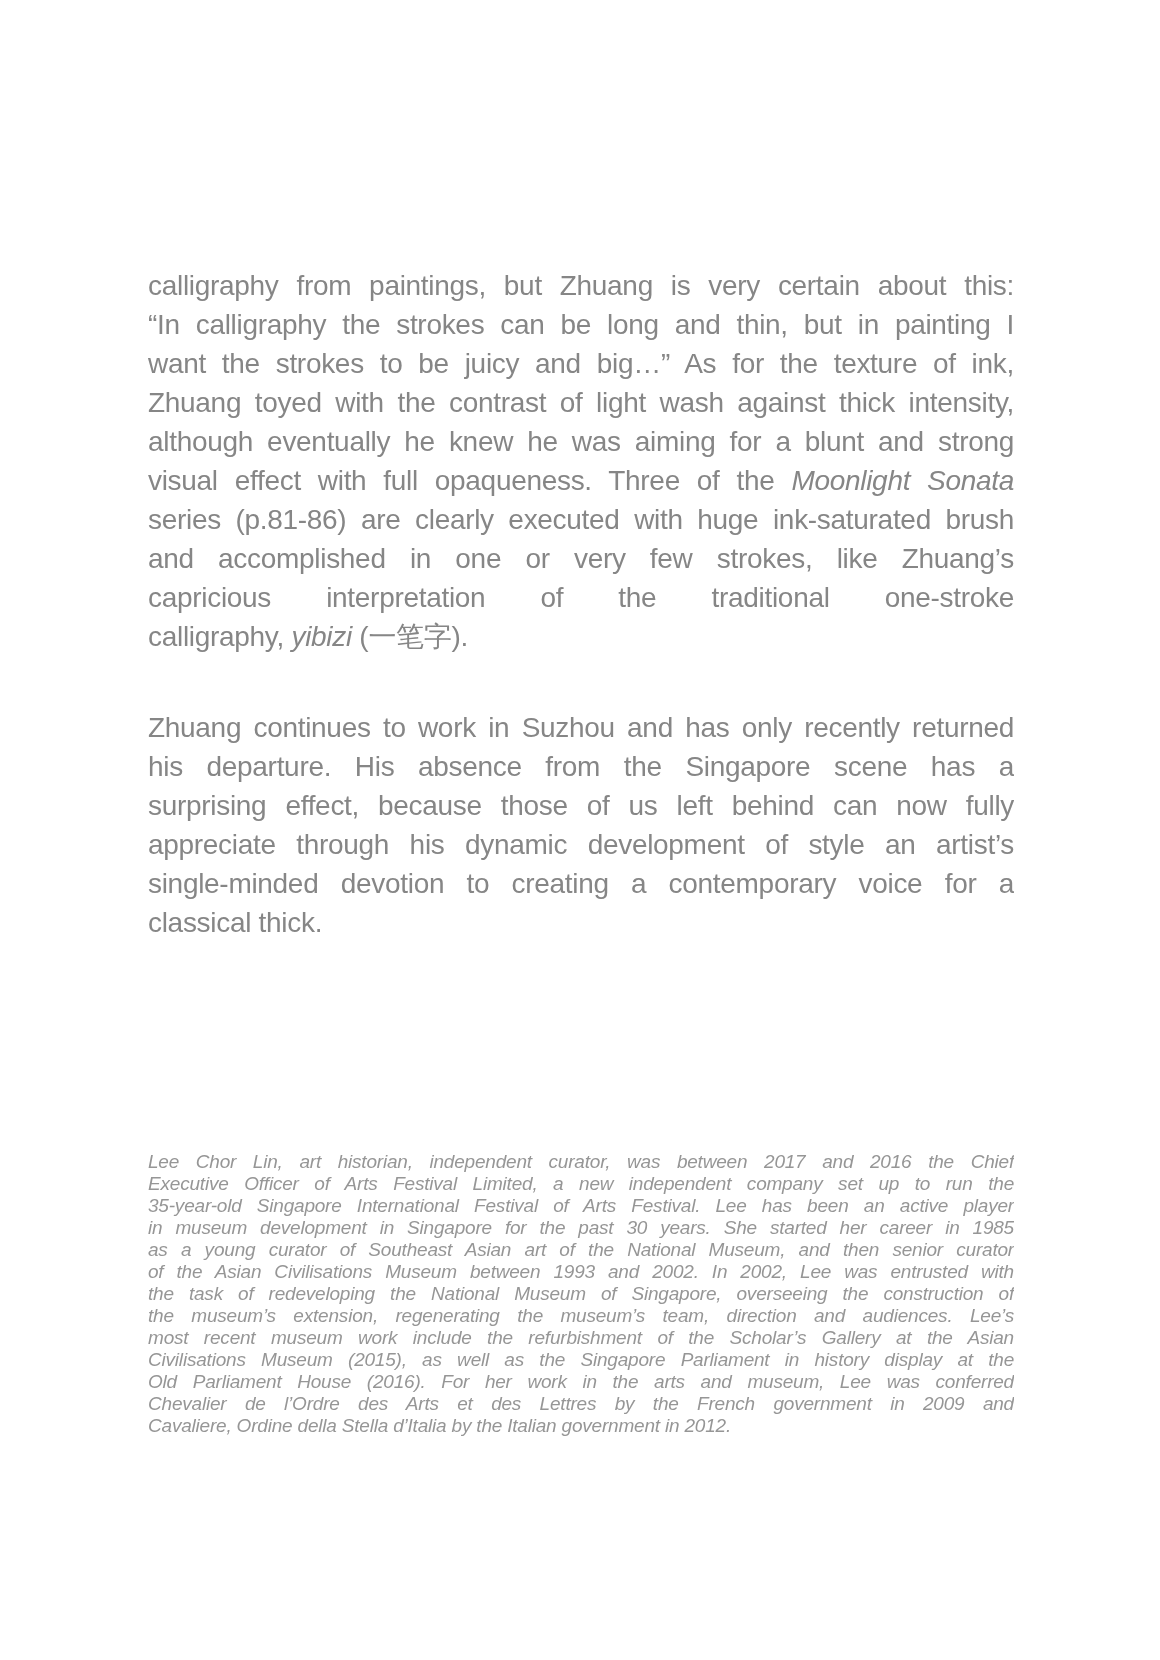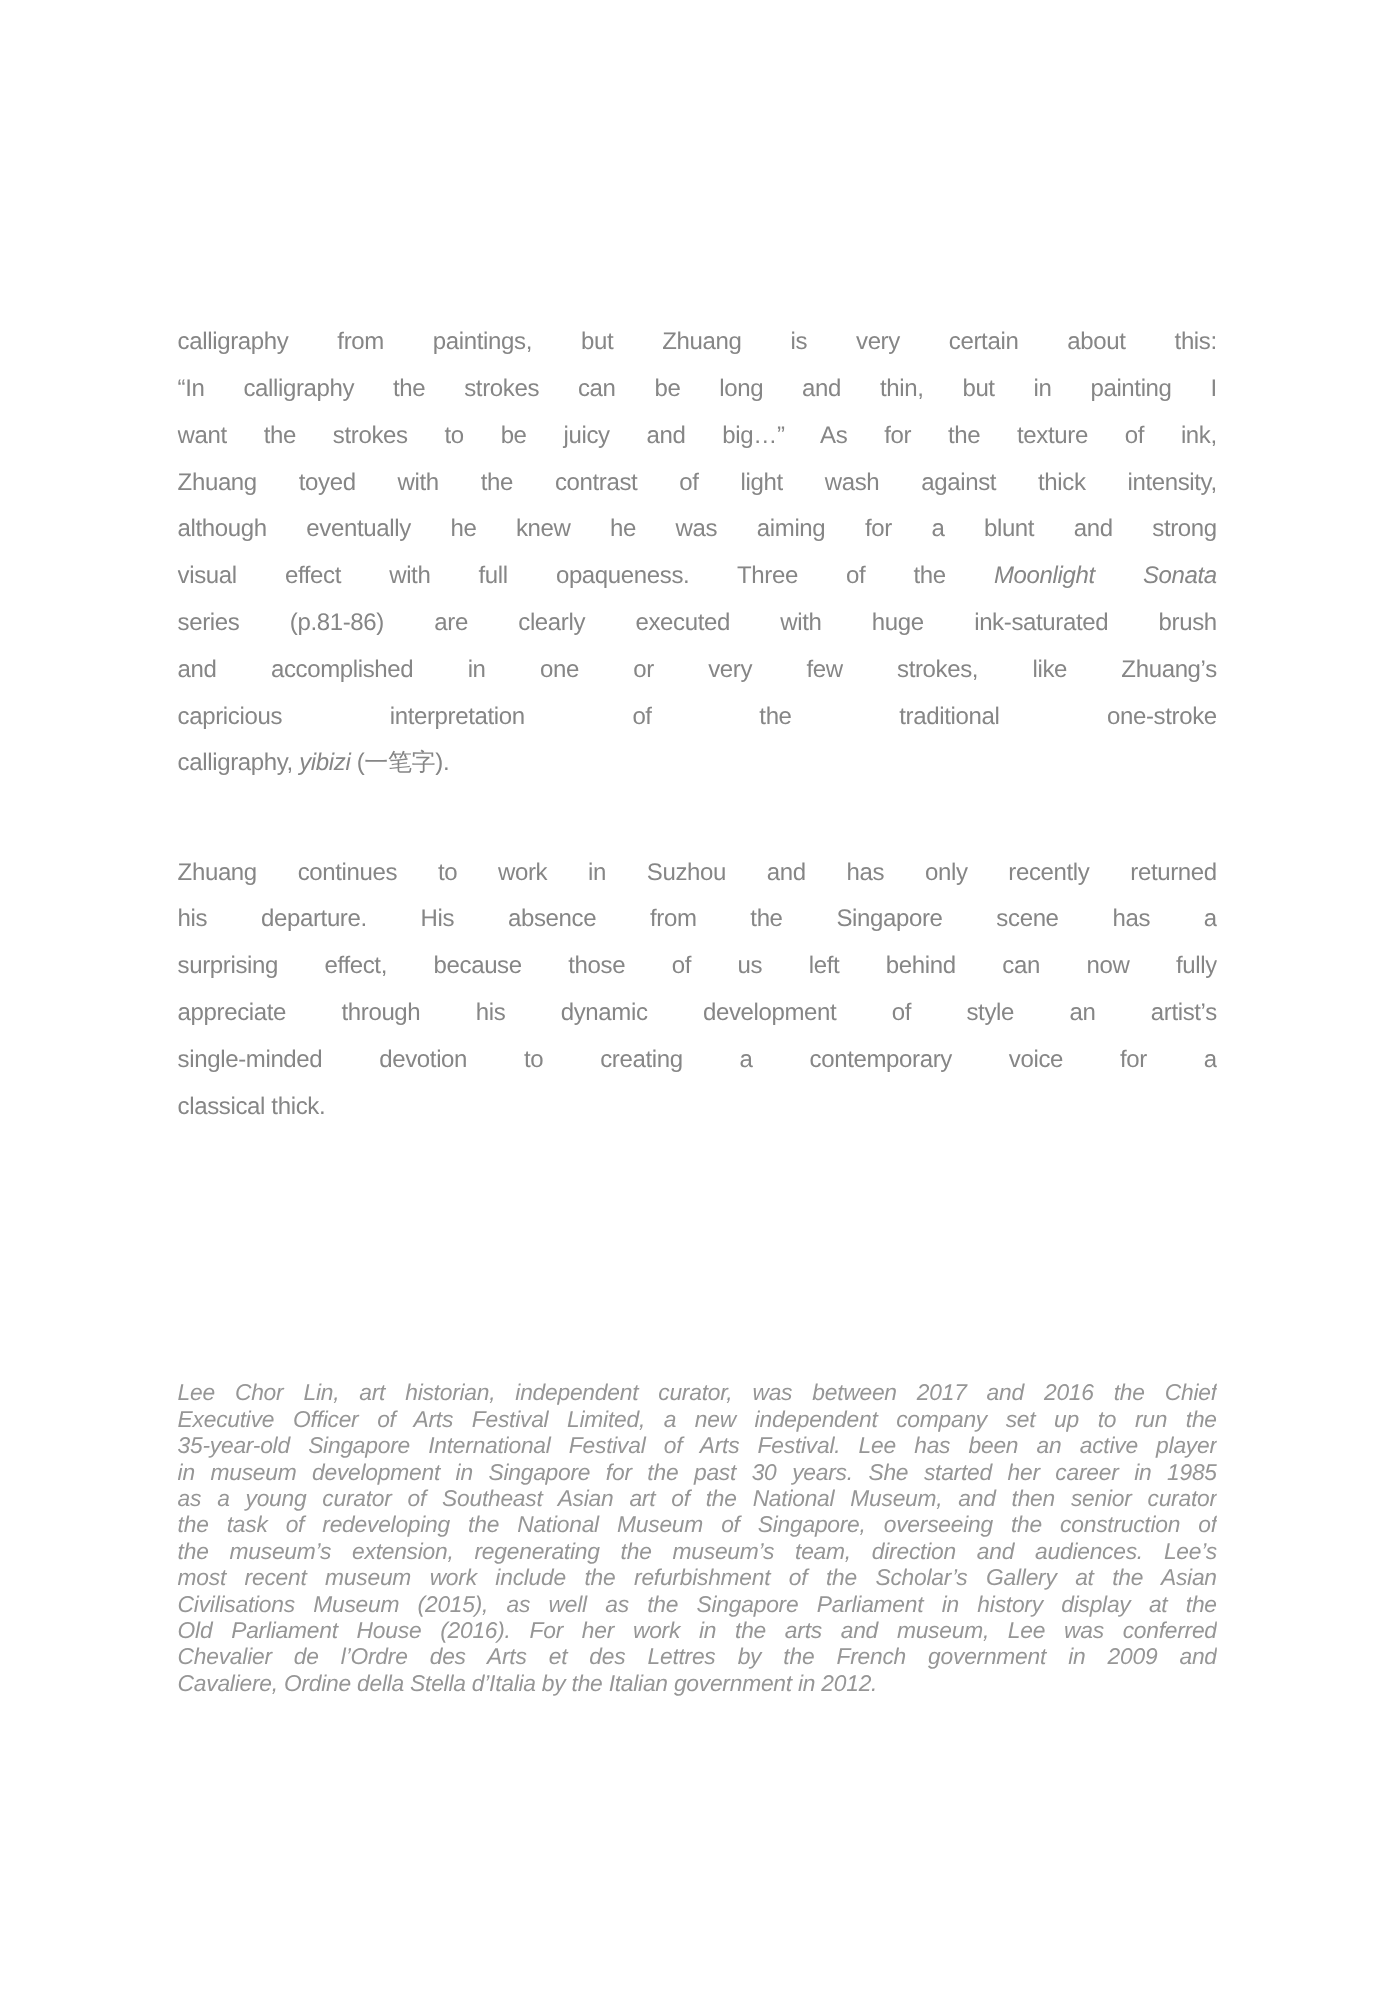--- a/index.html
+++ b/index.html
@@ -15,21 +15,21 @@
     overflow: hidden;
     font-family: "Liberation Sans", "DejaVu Sans", sans-serif;
   }
   .column {
     position: absolute;
     left: 148px;
     top: 266px;
     width: 866px;
   }
   .body-par {
-    font-size: 20px;
+    font-size: 28px;
     line-height: 39px;
     letter-spacing: -0.3px;
     color: #868686;
     font-weight: 400;
   }
   .body-par + .body-par {
     margin-top: 52px;
   }
   .line {
     text-align: justify;
@@ -87,20 +87,21 @@
         <div class="line">appreciate through his dynamic development of style an artist’s</div>
         <div class="line">single-minded devotion to creating a contemporary voice for a</div>
         <div class="line last">classical thick.</div>
       </div>
     <div class="bio">
         <div class="line">Lee Chor Lin, art historian, independent curator, was between 2017 and 2016 the Chief</div>
         <div class="line">Executive Officer of Arts Festival Limited, a new independent company set up to run the</div>
         <div class="line">35-year-old Singapore International Festival of Arts Festival. Lee has been an active player</div>
         <div class="line">in museum development in Singapore for the past 30 years. She started her career in 1985</div>
         <div class="line">as a young curator of Southeast Asian art of the National Museum, and then senior curator</div>
+        <div class="line">of the Asian Civilisations Museum between 1993 and 2002. In 2002, Lee was entrusted with</div>
         <div class="line">the task of redeveloping the National Museum of Singapore, overseeing the construction of</div>
         <div class="line">the museum’s extension, regenerating the museum’s team, direction and audiences. Lee’s</div>
         <div class="line">most recent museum work include the refurbishment of the Scholar’s Gallery at the Asian</div>
         <div class="line">Civilisations Museum (2015), as well as the Singapore Parliament in history display at the</div>
         <div class="line">Old Parliament House (2016). For her work in the arts and museum, Lee was conferred</div>
         <div class="line">Chevalier de l’Ordre des Arts et des Lettres by the French government in 2009 and</div>
         <div class="line last">Cavaliere, Ordine della Stella d’Italia by the Italian government in 2012.</div>
       </div>
   </div>
   <div class="page-number">10</div>

